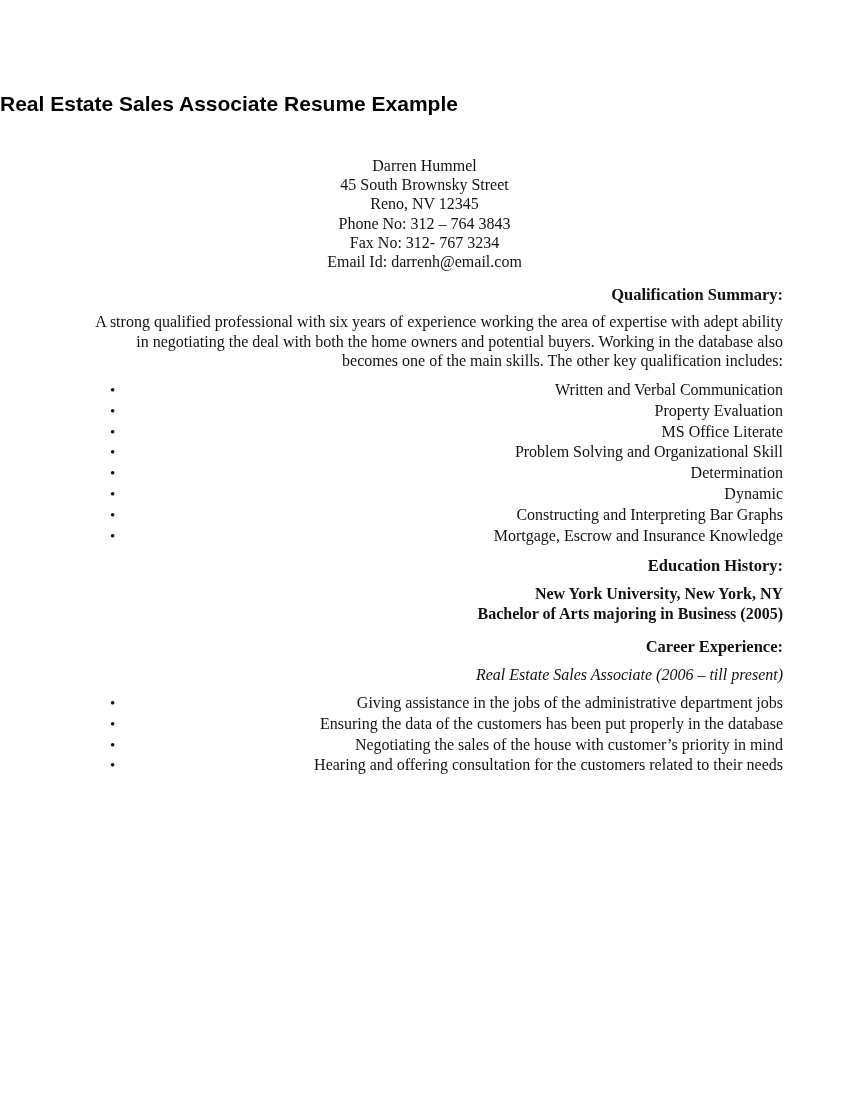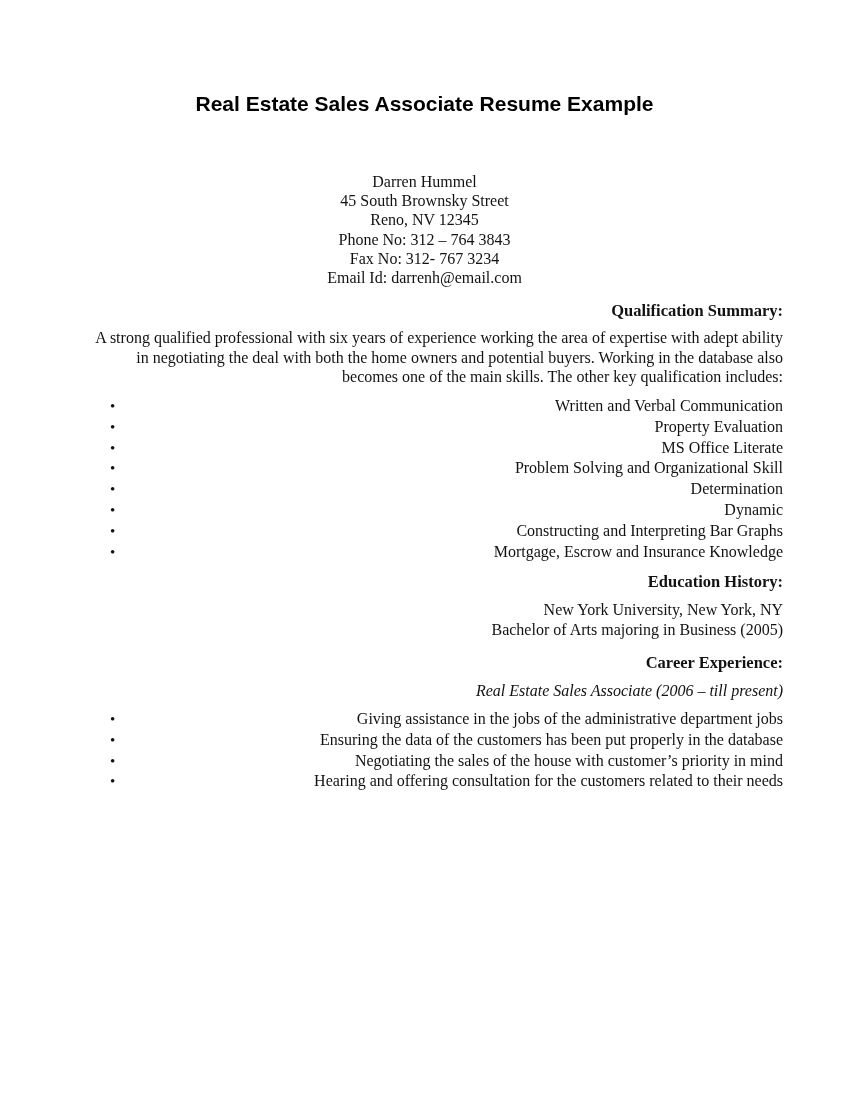--- a/index.html
+++ b/index.html
@@ -16,29 +16,29 @@
   }
   .page {
     width: 849px;
     height: 1099px;
     box-sizing: border-box;
     padding-top: 92px;
     background: #ffffff;
   }
   .doc-title {
     margin: 0;
-    text-align: center;
+    text-align: left;
     font-family: "Liberation Sans", sans-serif;
     font-weight: bold;
     font-size: 21px;
     color: #000000;
     letter-spacing: 0px;
   }
   .contact-block {
-    margin-top: 56px;
+    margin-top: 40px;
     text-align: center;
     font-size: 16px;
     line-height: 19.2px;
   }
   .body-col {
     box-sizing: border-box;
     padding-left: 80px;
     padding-right: 66px;
     font-size: 16px;
     text-align: right;
@@ -49,20 +49,21 @@
     font-size: 16.5px;
     line-height: 20px;
   }
   .summary-par {
     margin: 7px 0 0 0;
     line-height: 19.6px;
   }
   .plain-lines {
     margin: 8px 0 0 4px;
     line-height: 19.2px;
+    font-weight: bold;
   }
   .italic-lines {
     margin: 8px 0 0 0;
     font-style: italic;
     line-height: 19.2px;
   }
   ul.dot-list {
     list-style: none;
     margin: 9px 0 0 0;
     padding: 0 0 0 47px;

